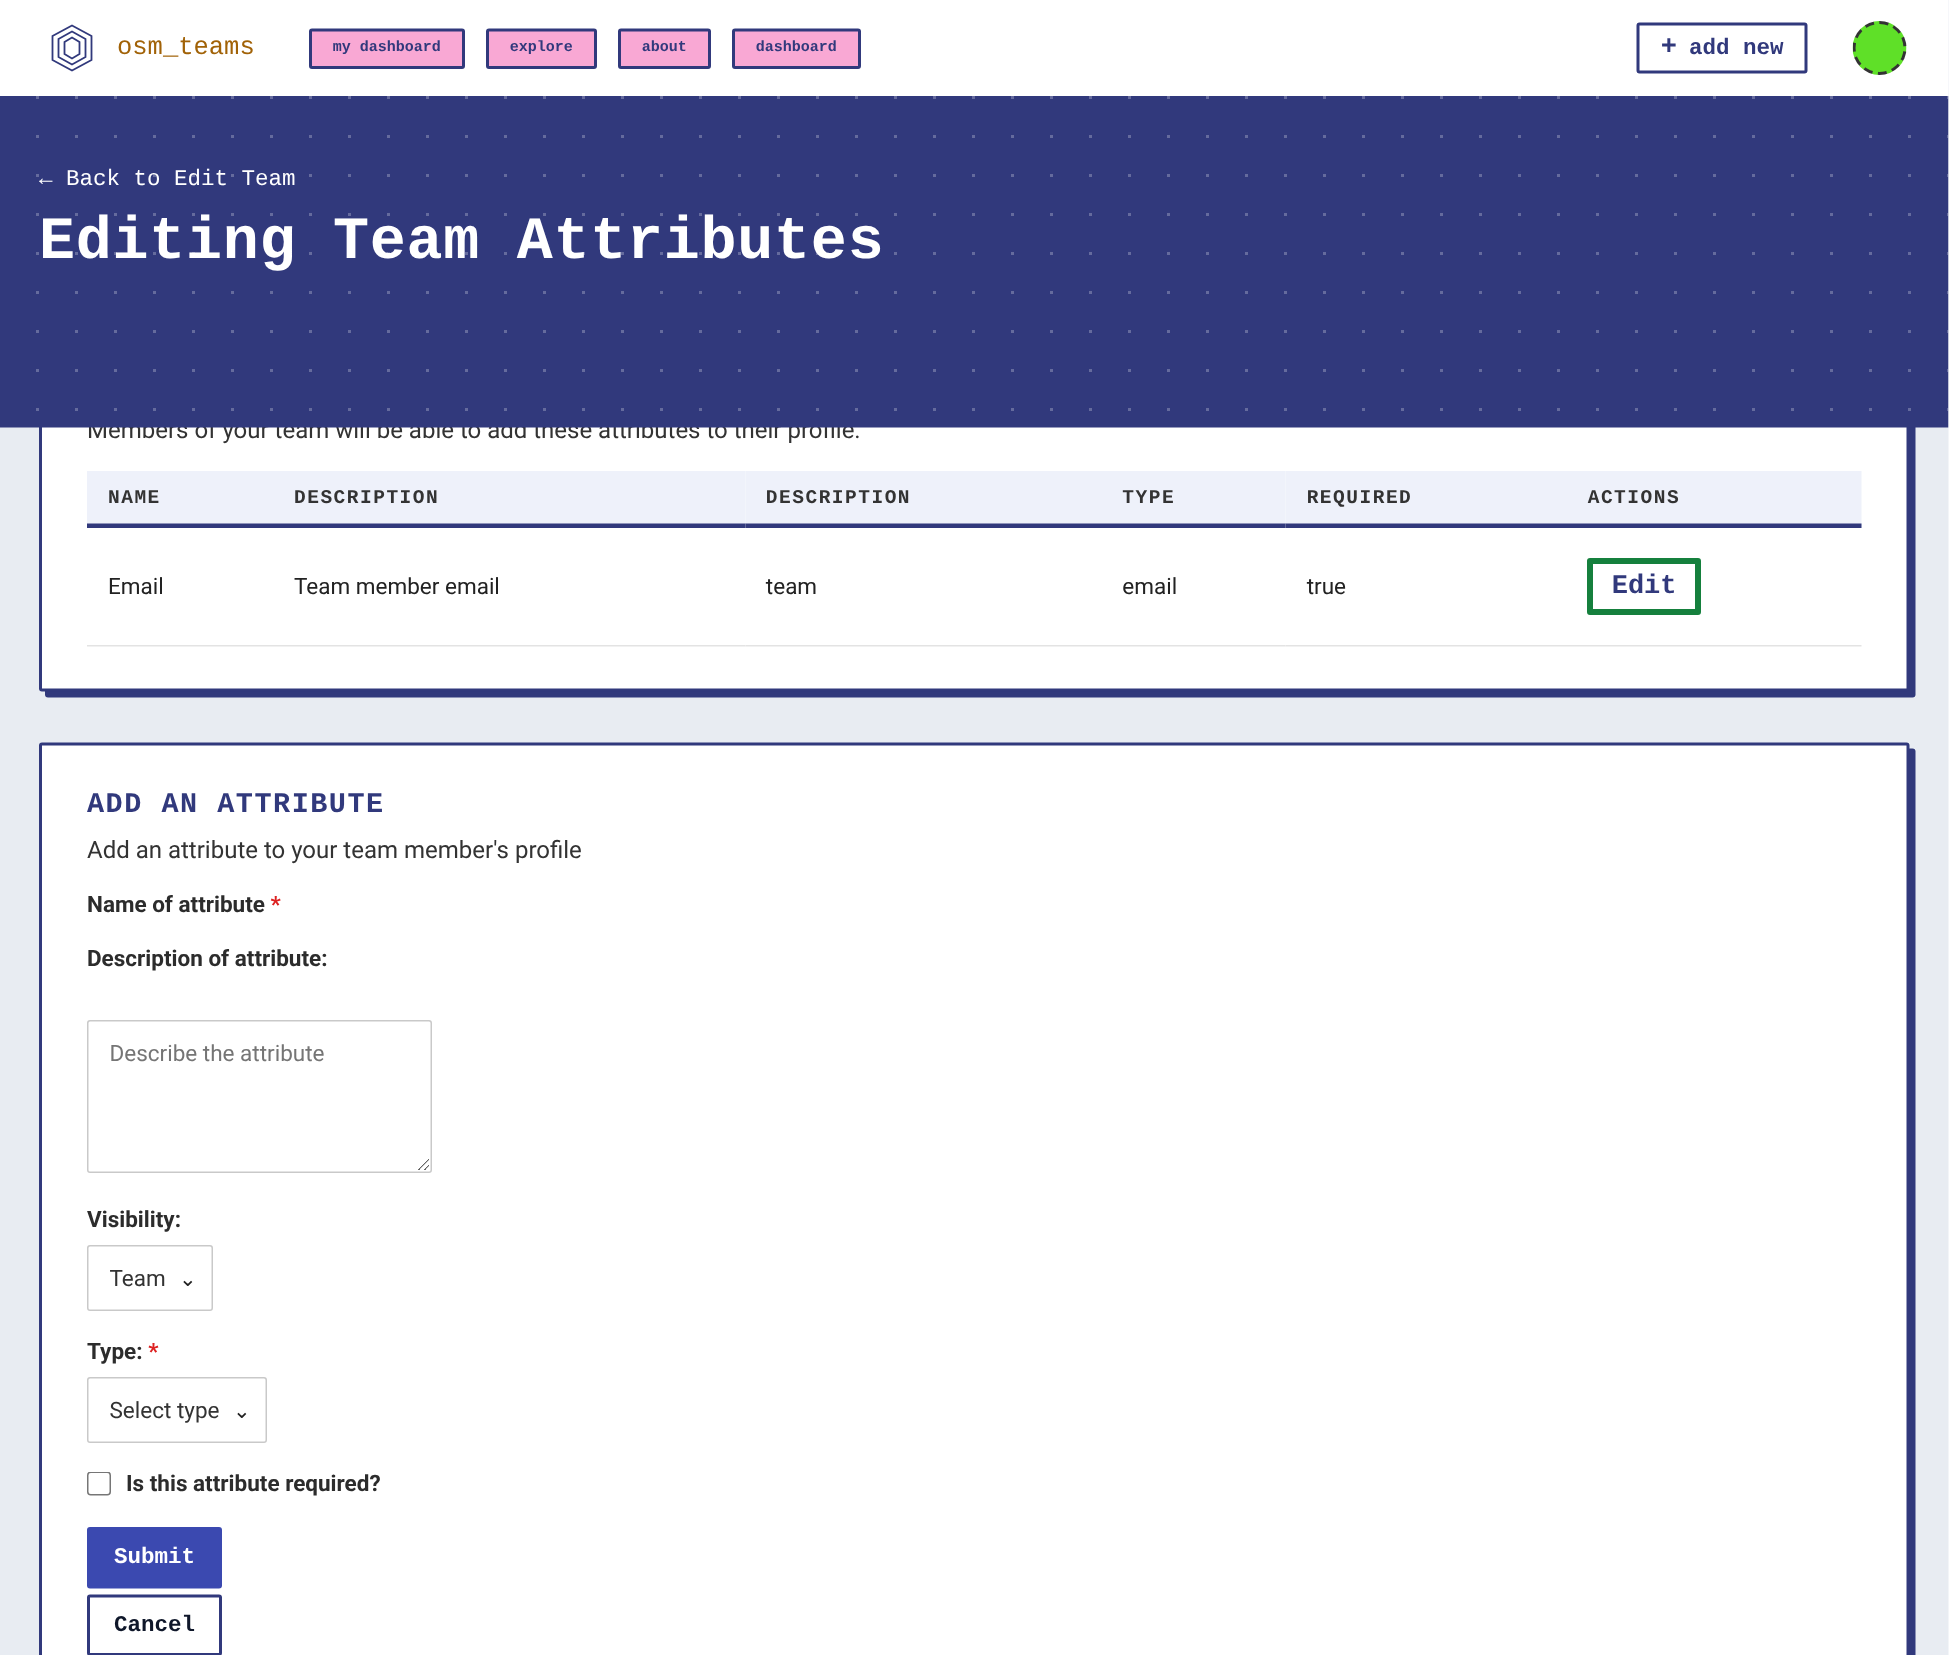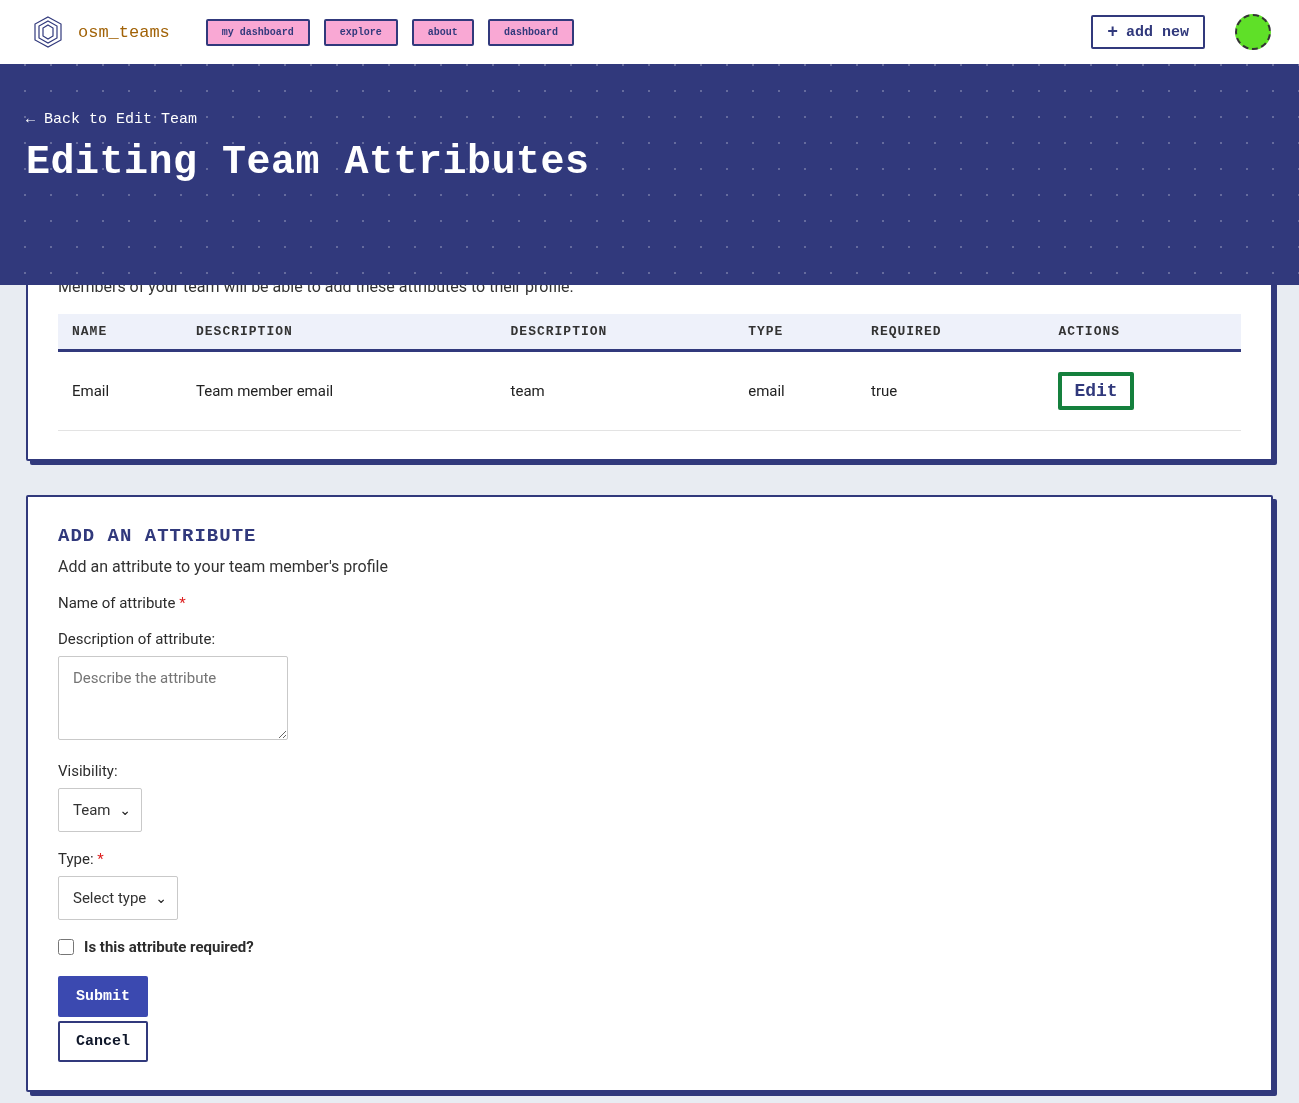--- a/index.html
+++ b/index.html
@@ -152,37 +152,37 @@
     font-weight: 700;
     font-size: 18px;
     padding: 5px 12px;
     cursor: pointer;
     border-radius: 2px;
   }
 
   
   .form-group { margin-bottom: 18px; }
   .form-label {
-    font-weight: 400;
+    font-weight: 700;
     font-size: 15px;
     display: block;
     margin-bottom: 8px;
   }
   .req { color: #d22; }
   input[type=text], textarea, .select-wrap select {
     border: 1px solid #c9c9c9;
     padding: 12px 14px;
     font-size: 15px;
     font-family: inherit;
     border-radius: 2px;
     background: #fff;
     color: #333;
   }
   input[type=text] { width: 220px; }
-  textarea { width: 230px; height: 84px; resize: both; }
+  textarea { width: 230px; height: 102px; resize: both; margin-top: 24px; }
   .select-wrap {
     position: relative;
     display: inline-flex;
     align-items: center;
     border: 1px solid #c9c9c9;
     border-radius: 2px;
     background: #fff;
   }
   .select-wrap select {
     border: none;

